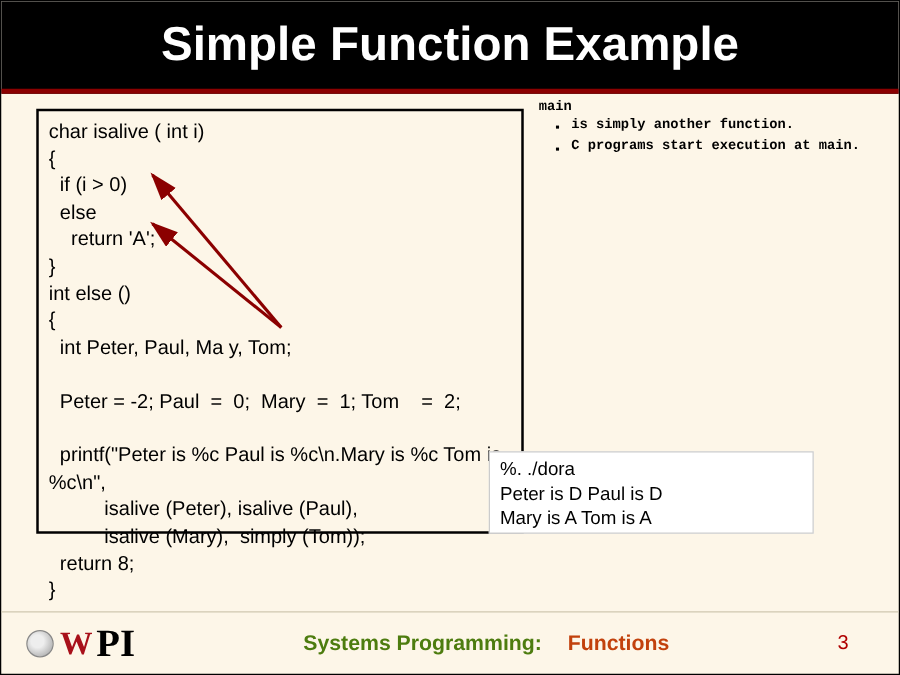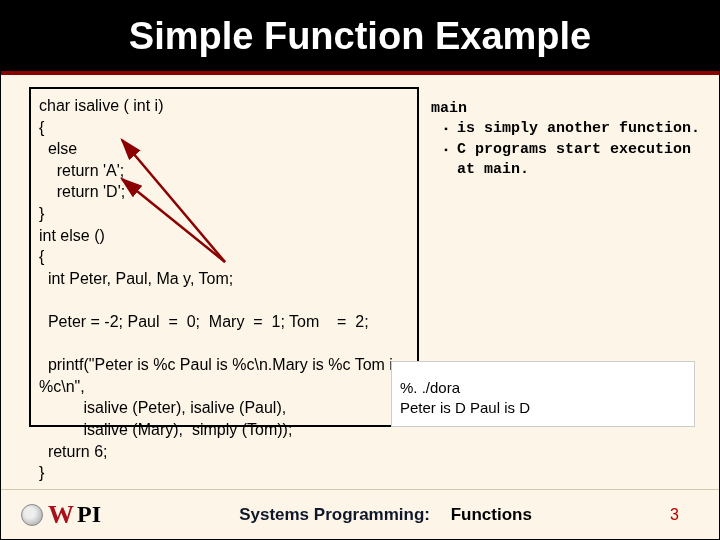--- a/index.html
+++ b/index.html
@@ -44,25 +44,25 @@
     line-height: 1.35;
     background: #fdf6e8;
   }
   .code-box pre {
     font-family: Arial, sans-serif;
     white-space: pre-wrap;
   }
   .right-notes {
     position: absolute;
     left: 430px;
-    top: 24px;
+    top: 4px;
     width: 285px;
     font-family: "Courier New", monospace;
     font-weight: bold;
-    font-size: 15px;
+    font-size: 11px;
     line-height: 1.3;
   }
   .right-notes ul {
     list-style: none;
     padding-left: 12px;
   }
   .right-notes li {
     position: relative;
     padding-left: 14px;
     margin-bottom: 2px;
@@ -71,25 +71,25 @@
     content: "▪";
     position: absolute;
     left: 0;
     font-size: 10px;
     top: 4px;
   }
   .output-box {
     position: absolute;
     left: 390px;
     top: 286px;
-    width: 304px;
+    width: 260px;
     height: 66px;
     background: #fff;
     border: 1px solid #ccc;
-    padding: 16px 8px;
+    padding: 4px 8px;
     font-family: Arial, sans-serif;
     font-size: 15px;
     line-height: 1.3;
   }
   .footer {
     position: absolute;
     bottom: 0;
     left: 0;
     right: 0;
     height: 50px;
@@ -104,41 +104,41 @@
     gap: 3px;
   }
   .logo-w {
     font-family: Georgia, serif;
     font-size: 26px;
     font-weight: bold;
     color: #a8101a;
   }
   .logo-pi {
     font-family: Georgia, serif;
-    font-size: 24px;
+    font-size: 31px;
     font-weight: bold;
     color: #000;
   }
   .logo-head {
     width: 22px;
     height: 22px;
     background: radial-gradient(circle at 40% 40%, #eee 30%, #999 100%);
     border-radius: 50%;
     border: 1px solid #888;
     margin-right: 2px;
   }
   .footer-center {
     flex: 1;
     text-align: center;
     font-family: "Comic Sans MS", Arial, sans-serif;
     font-weight: bold;
     font-size: 17px;
   }
-  .footer-center .topic { color: #0f172a; }
-  .footer-center .sub { color: #000000; margin-left: 16px; }
+  .footer-center .topic { color: #4d7c0f; }
+  .footer-center .sub { color: #c2410c; margin-left: 16px; }
   .page-num {
     font-family: Arial, sans-serif;
     font-size: 16px;
     color: #b00000;
     padding-right: 20px;
   }
   .arrows {
     position: absolute;
     left: 28px;
     top: 12px;
@@ -152,34 +152,34 @@
 
 <div class="title-bar">
   <div class="title-text">Simple Function Example</div>
 </div>
 
 <div class="content">
 
   <div class="code-box">
 <pre>char isalive ( int i)</pre>
 <pre>{</pre>
+<pre>  if (i &gt; 0)</pre>
 <pre>  else</pre>
 <pre>    return 'A';</pre>
-<pre>    return 'D';</pre>
 <pre>}</pre>
 <pre>int else ()</pre>
 <pre>{</pre>
 <pre>  int Peter, Paul, Ma y, Tom;</pre>
 <pre> </pre>
 <pre>  Peter = -2; Paul  =  0;  Mary  =  1; Tom    =  2;</pre>
 <pre> </pre>
 <pre>  printf("Peter is %c Paul is %c\n.Mary is %c Tom is %c\n",</pre>
 <pre>          isalive (Peter), isalive (Paul),</pre>
 <pre>          isalive (Mary),  simply (Tom));</pre>
-<pre>  return 6;</pre>
+<pre>  return 8;</pre>
 <pre>}</pre>
   </div>
 
   <svg class="arrows" viewBox="0 0 390 340">
     <defs>
       <marker id="ah" markerWidth="10" markerHeight="10" refX="8" refY="3" orient="auto">
         <path d="M0,0 L9,3 L0,6 Z" fill="#8b0000"></path>
       </marker>
     </defs>
     <line x1="196" y1="175" x2="93" y2="53" stroke="#8b0000" stroke-width="2.5" marker-end="url(#ah)"></line>
@@ -190,20 +190,21 @@
     <div>main</div>
     <ul>
       <li>is simply another function.</li>
       <li>C programs start execution at main.</li>
     </ul>
   </div>
 
   <div class="output-box">
     <div>%. ./dora</div>
     <div>Peter is D Paul is D</div>
+    <div>Mary is A Tom is A</div>
   </div>
 
 </div>
 
 <div class="footer">
   <div class="logo">
     <div class="logo-head"></div>
     <span class="logo-w">W</span>
     <span class="logo-pi">PI</span>
   </div>

